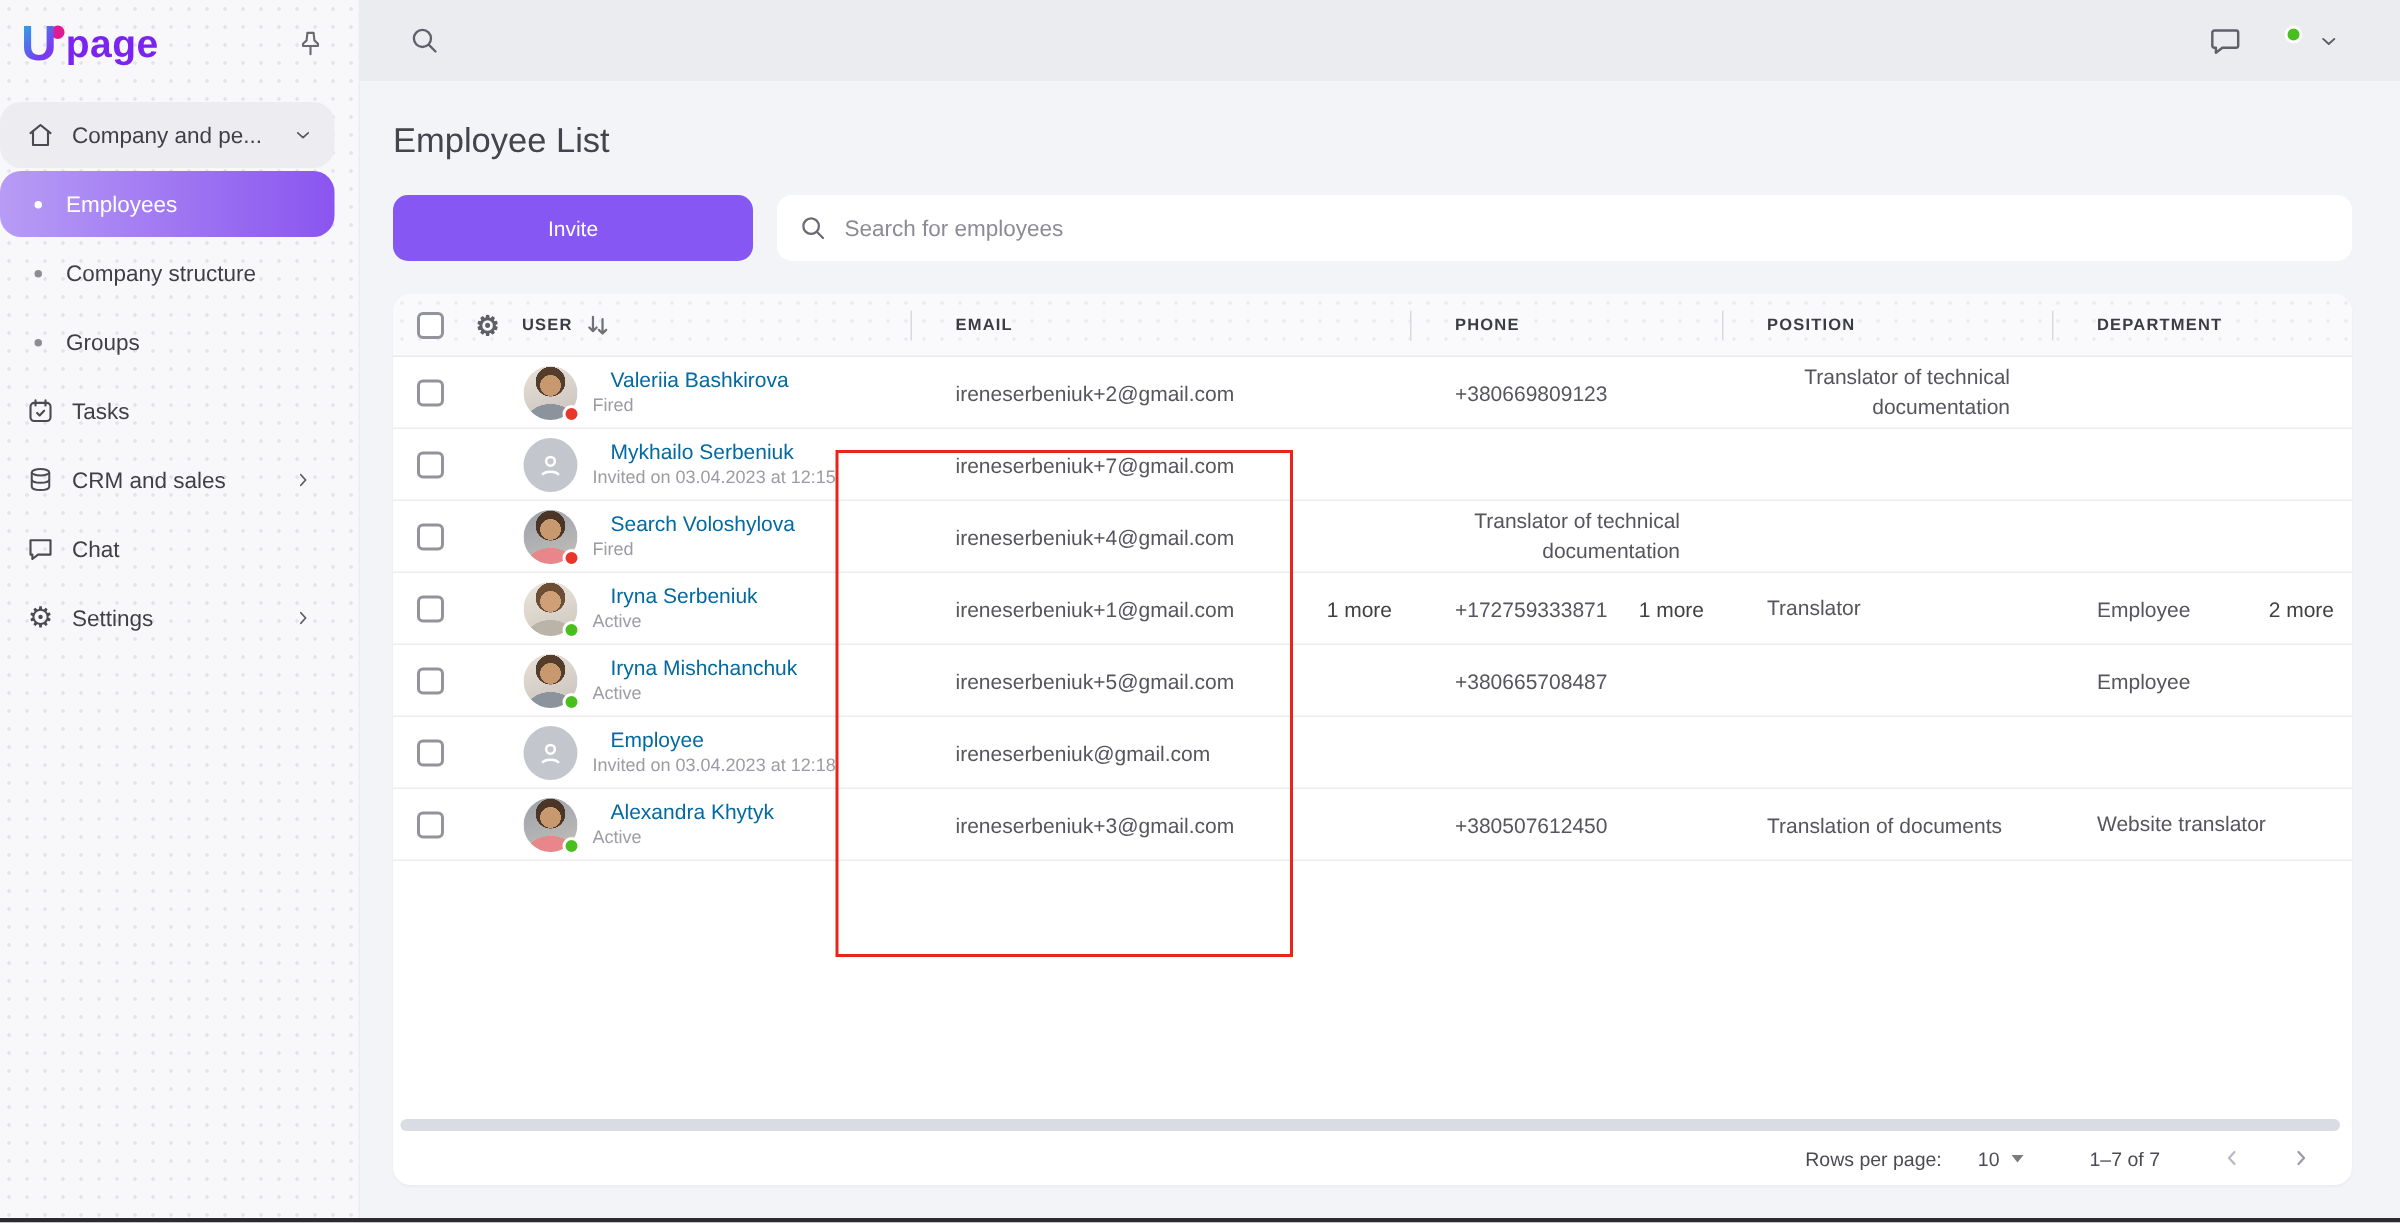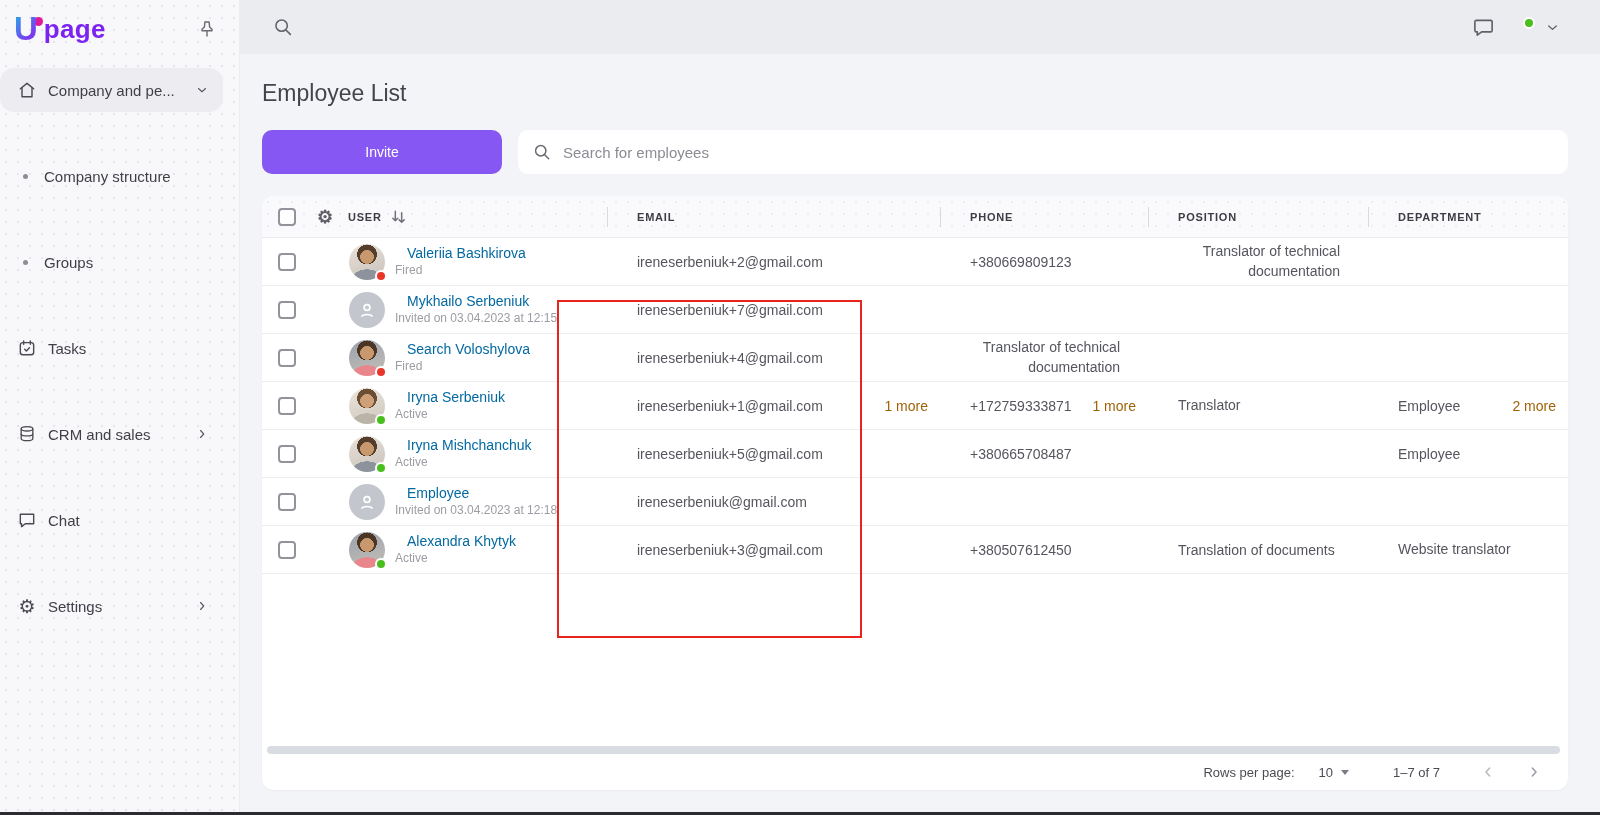--- a/index.html
+++ b/index.html
@@ -27,21 +27,21 @@
   .logo-u {
     font-size:33px; font-weight:800; line-height:30px;
     background:linear-gradient(135deg,#2f9fe8 10%,#7a3bf0 70%);
     -webkit-background-clip:text; background-clip:text; color:transparent;
     position:relative;
   }
   .logo-dot { width:9px; height:9px; background:#df1a96; border-radius:50%; margin:3px 0 0 -4px; }
   .logo-rest { font-size:26px; font-weight:700; color:#7b24f0; line-height:30px; margin-left:1px; letter-spacing:0.3px; }
   .pin-btn { margin-left:auto; margin-right:6px; cursor:pointer; display:flex; }
 
-  .menu { padding:14px 0 0 0; display:flex; flex-direction:column;gap:40px; }
+  .menu { padding:14px 0 0 0; display:flex; flex-direction:column; }
   .menu-item {
     height:44px; display:flex; align-items:center;
     padding:0 14px 0 16px; cursor:pointer;
     font-size:15px; color:#3f3f46; position:relative;
     border-radius:14px; margin:0 16px 2px 0;
   }
   .menu-item .mi-icon { width:22px; display:flex; justify-content:center; margin-right:10px; flex:none; }
   .menu-item .trail { margin-left:auto; display:flex; }
   .mi-group { background:#ededf1; }
   .mi-sub { padding-left:20px; }
@@ -130,21 +130,21 @@
   .th-user-gear { margin-right:14px; cursor:pointer; }
   .sort-ic { margin-left:8px; cursor:pointer; display:flex; }
 
   .trow { height:48px; border-bottom:1px solid #ededf2; cursor:pointer; background:#fff; }
   .cell { font-size:14px; color:#55555e; display:flex; align-items:center; height:100%; overflow:hidden; }
   .cell.pad { padding-left:30px; }
   .user-cell { padding-left:32px; display:flex; align-items:center; }
   .uinfo { margin-left:10px; display:flex; flex-direction:column; justify-content:center; }
   .uname { font-size:14px; color:#0369a1; line-height:17px;margin-left:12px; }
   .ustatus { font-size:12px; color:#9c9ca4; line-height:15px; margin-top:1px; }
-  .more-link { margin-left:auto; padding-right:12px; color:#a16207; font-size:14px; cursor:pointer; white-space:nowrap; }
+  .more-link { margin-left:auto; padding-right:12px; color:#404040; font-size:14px; cursor:pointer; white-space:nowrap; }
   .pos-cell { line-height:1.4; padding-right:28px;text-align:right; }
   .dept-cell { white-space:nowrap; }
 
   .hscroll {
     position:absolute; left:5px; right:8px; bottom:36px; height:8px;
     border-radius:4px; background:#d9dce3; cursor:pointer;
   }
   .pager {
     position:absolute; left:0; right:0; bottom:0; height:36px;
     display:flex; align-items:center; justify-content:flex-end;
@@ -190,20 +190,24 @@
           <path d="M4 10.5 12 4l8 6.5"></path>
             <path d="M6 9.2V20h12V9.2"></path>
         </svg>
       </span>
       <span>Company and pe...</span>
       <span class="trail">
         <svg width="14" height="14" viewBox="0 0 24 24" fill="none" stroke="#5a5a63" stroke-width="2" stroke-linecap="round" stroke-linejoin="round">
             <path d="M6 9.5 12 15l6-5.5"></path>
           </svg>
       </span>
+    </div>
+    <div class="menu-item mi-sub mi-active">
+      <span class="bullet"></span>
+      <span>Employees</span>
     </div>
     <div class="menu-item mi-sub">
       <span class="bullet"></span>
       <span>Company structure</span>
     </div>
     <div class="menu-item mi-sub">
       <span class="bullet"></span>
       <span>Groups</span>
     </div>
     <div class="menu-item">

